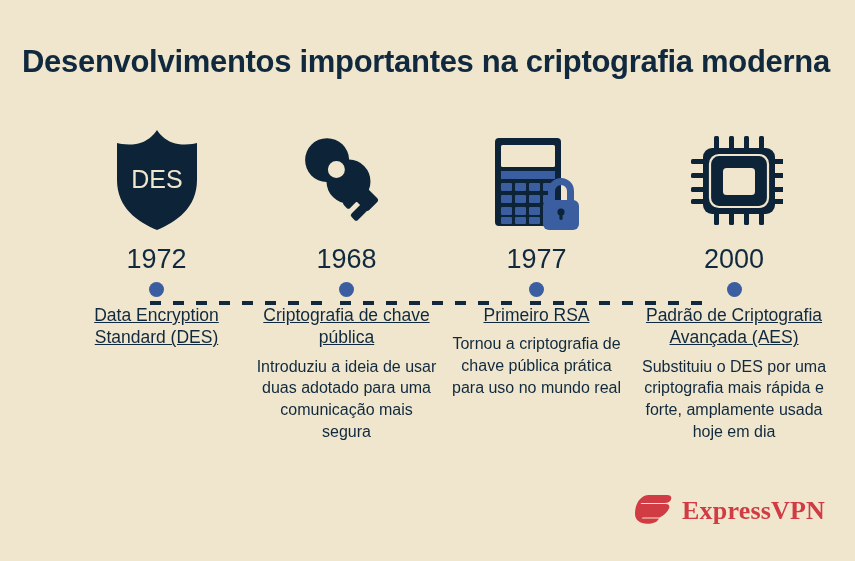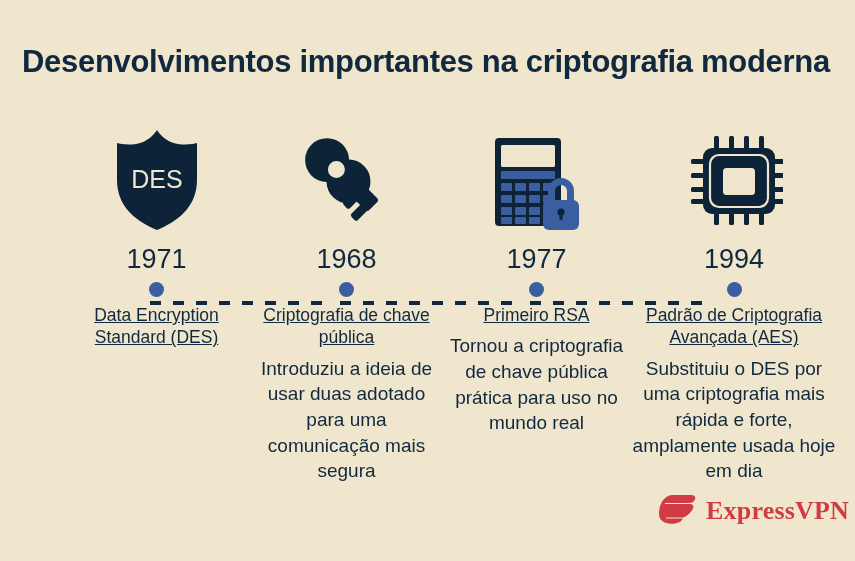--- a/index.html
+++ b/index.html
@@ -94,32 +94,32 @@
     font-size:17.5px;
     font-weight:400;
     color:#10293e;
     line-height:1.28;
     padding:0 2px;
     margin-top:4px;
     text-decoration:underline;
   }
   .body-text {
     text-align:center;
-    font-size:19px;
+    font-size:16px;
     font-weight:400;
     color:#10293e;
     line-height:1.35;
     margin-top:7px;
     padding:0 4px;
   }
 
   
   .logo {
     position:absolute;
-    left:657px; top:492px;
+    left:633px; top:492px;
     display:flex;
     align-items:center;
     gap:9px;
   }
   .logo-text {
     font-family:"Liberation Serif", serif;
     font-size:26px;
     font-weight:700;
     color:#d13b43;
     letter-spacing:0.2px;
@@ -140,21 +140,21 @@
 
     <div class="col col-1">
       <div class="icon-box">
         <svg width="86" height="104" viewBox="0 0 86 104" aria-hidden="true">
           <path d="M43 2 C43 2 36 14 22 16 C14 17.2 6 16 3 15 L3 52
                    C3 80 24 94 43 102 C62 94 83 80 83 52 L83 15
                    C80 16 72 17.2 64 16 C50 14 43 2 43 2 Z" fill="#0d2438"></path>
           <text x="43" y="60" text-anchor="middle" font-family="Liberation Sans, sans-serif" font-size="25" font-weight="400" fill="#efe6cd">DES</text>
         </svg>
       </div>
-      <div class="year">1971</div>
+      <div class="year">1972</div>
       <div class="dot-row">
         <span class="dot"></span>
       </div>
       <div class="headline">Data Encryption Standard (DES)</div>
     </div>
 
     <div class="col col-2">
       <div class="icon-box">
         <svg width="86" height="104" viewBox="0 0 86 104" aria-hidden="true">
           <g fill="#0d2438" transform="rotate(45 43 52)">
@@ -245,21 +245,21 @@
             <rect x="86" y="71" width="16" height="5" rx="1.5"></rect>
 
             <rect x="18" y="20" width="72" height="66" rx="9"></rect>
           </g>
 
           <rect x="25" y="27" width="58" height="52" rx="9" fill="none" stroke="#efe6cd" stroke-width="2.2"></rect>
 
           <rect x="38" y="40" width="32" height="27" rx="3.5" fill="#efe6cd"></rect>
         </svg>
       </div>
-      <div class="year">1994</div>
+      <div class="year">2000</div>
       <div class="dot-row">
         <span class="dot"></span>
       </div>
       <div class="headline">Padrão de Criptografia Avançada (AES)</div>
       <div class="body-text">Substituiu o DES por uma criptografia mais rápida e forte, amplamente usada hoje em dia</div>
     </div>
 
   </div>
 
   <div class="logo">

